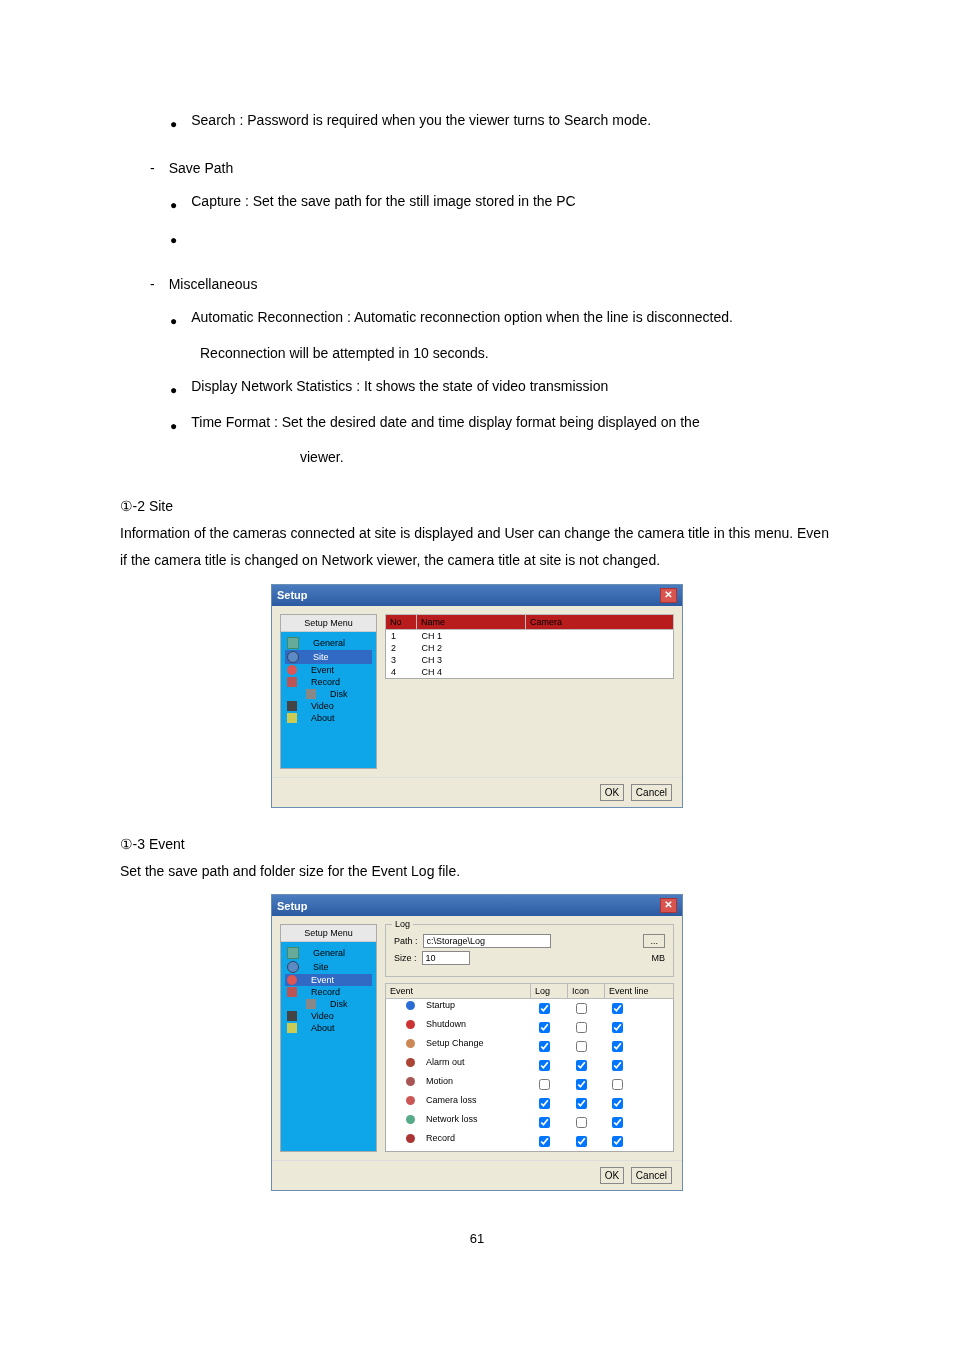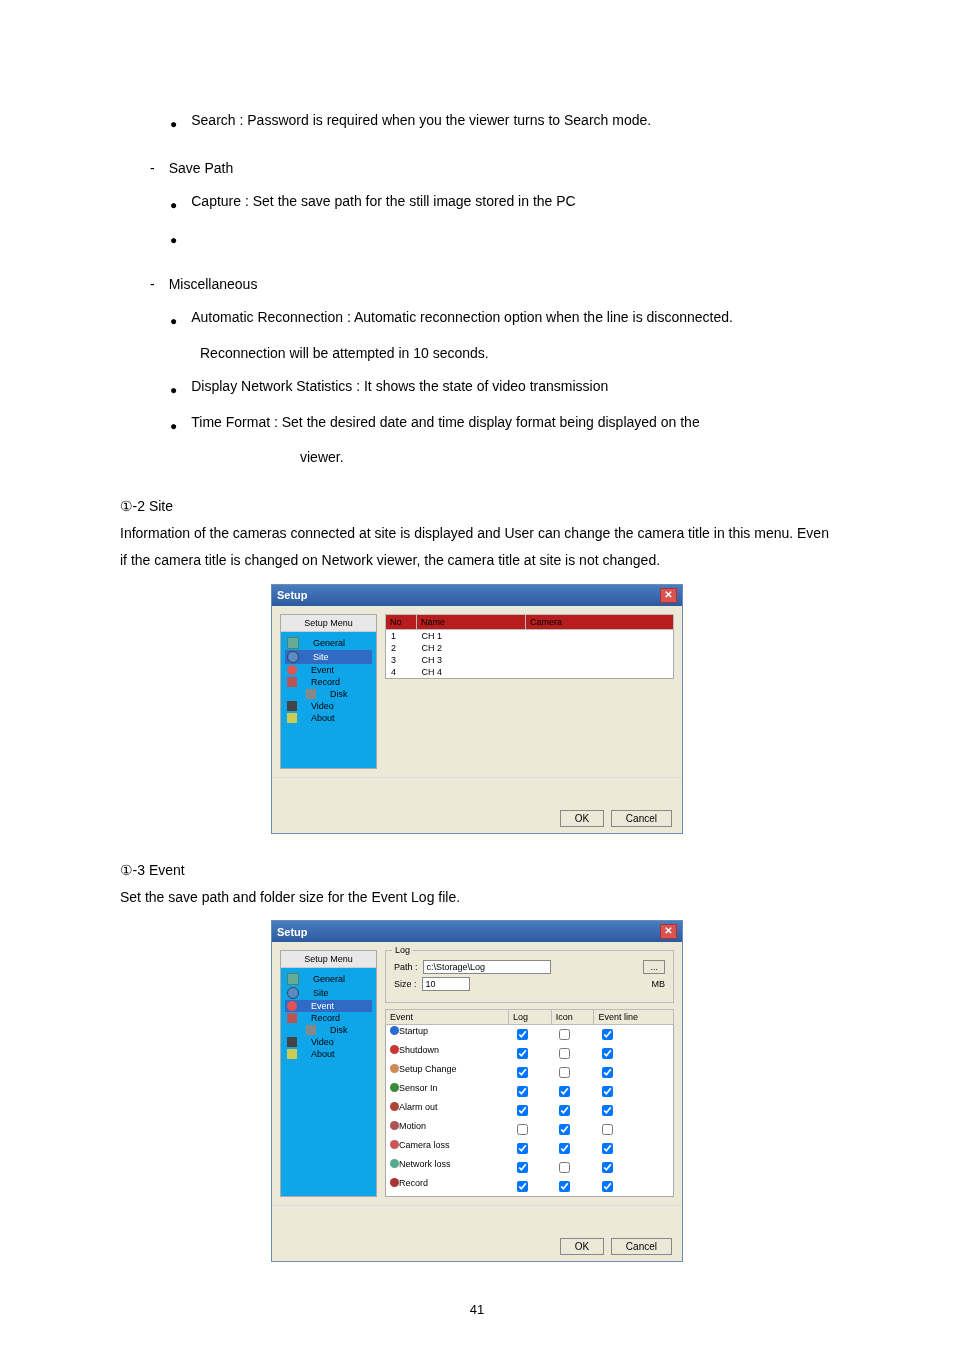--- a/index.html
+++ b/index.html
@@ -123,24 +123,23 @@
   .site-table-wrap { height: 155px; overflow: hidden; }
 
   .dialog-footer {
     padding: 6px 10px;
     text-align: right;
     border-top: 1px solid #ddd;
   }
   .dlg-btn {
     background: #ece9d8;
     border: 1px solid #888;
-    padding: 2px 14px;
+    padding: 2px 4px;
     font-size: 10px;
     margin-left: 4px;
-    margin-top: 26px;
   }
 
   .log-group {
     border: 1px solid #bbb;
     padding: 6px 8px 8px 8px;
     margin-bottom: 6px;
     position: relative;
   }
   .log-group-label {
     position: absolute;
@@ -155,21 +154,21 @@
     font-size: 9px;
     padding: 1px 3px;
     border: 1px solid #888;
     background: #fff;
   }
   .browse-btn { border:1px solid #888; background:#ece9d8; padding:1px 6px; font-size:9px; }
 
   .event-table { width: 100%; border-collapse: collapse; font-size: 9px; background:#fff; border:1px solid #aaa; }
   .event-table th { background:#ece9d8; border:1px solid #bbb; padding:2px 4px; text-align:left; font-weight:normal; }
   .event-table td { padding:1px 4px; }
-  .event-table td.ev-name { display:flex; align-items:flex-start; gap:0; }
+  .event-table td.ev-name { display:flex; align-items:flex-end; gap:11px;margin-left:16px; }
   .ev-icon { width:9px; height:9px; display:inline-block; border-radius:50%; }
   .chk { width:11px; height:11px; }
 
   .page-num { text-align: center; margin-top: 40px; font-size: 13px; }
 </style>
 </head>
 <body>
 
 <div class="bullet-list">
   <div class="bullet-item">
@@ -377,29 +376,20 @@
               <td class="ev-name">
                 <span class="ev-icon" style="background:#c85"></span>
                 <span>Setup Change</span>
               </td>
               <td><input type="checkbox" class="chk" checked="" style=""></td>
               <td><input type="checkbox" class="chk" style=""></td>
               <td><input type="checkbox" class="chk" checked="" style=""></td>
             </tr>
             <tr>
               <td class="ev-name">
-                <span class="ev-icon" style="background:#3a8a3a"></span>
-                <span>Sensor In</span>
-              </td>
-              <td><input type="checkbox" class="chk" checked="" style=""></td>
-              <td><input type="checkbox" class="chk" checked="" style=""></td>
-              <td><input type="checkbox" class="chk" checked="" style=""></td>
-            </tr>
-            <tr>
-              <td class="ev-name">
                 <span class="ev-icon" style="background:#a43"></span>
                 <span>Alarm out</span>
               </td>
               <td><input type="checkbox" class="chk" checked="" style=""></td>
               <td><input type="checkbox" class="chk" checked="" style=""></td>
               <td><input type="checkbox" class="chk" checked="" style=""></td>
             </tr>
             <tr>
               <td class="ev-name">
                 <span class="ev-icon" style="background:#a55"></span>
@@ -439,13 +429,13 @@
           </tbody>
       </table>
     </div>
   </div>
   <div class="dialog-footer">
     <button class="dlg-btn">OK</button>
     <button class="dlg-btn">Cancel</button>
   </div>
 </div>
 
-<div class="page-num">41</div>
+<div class="page-num">61</div>
 
 </body></html>

